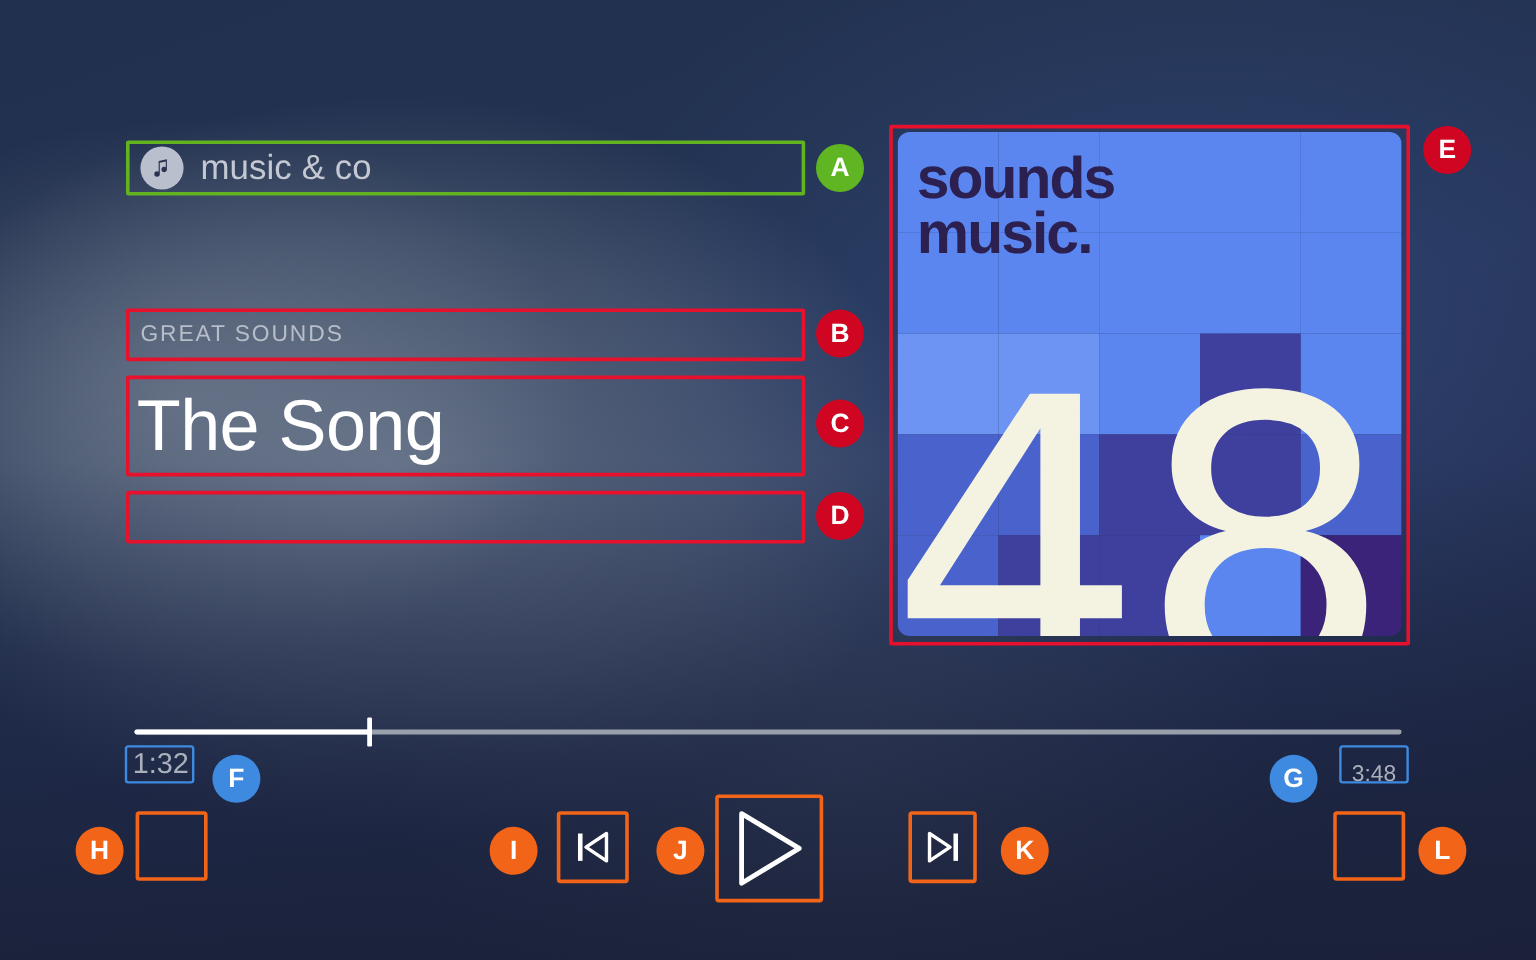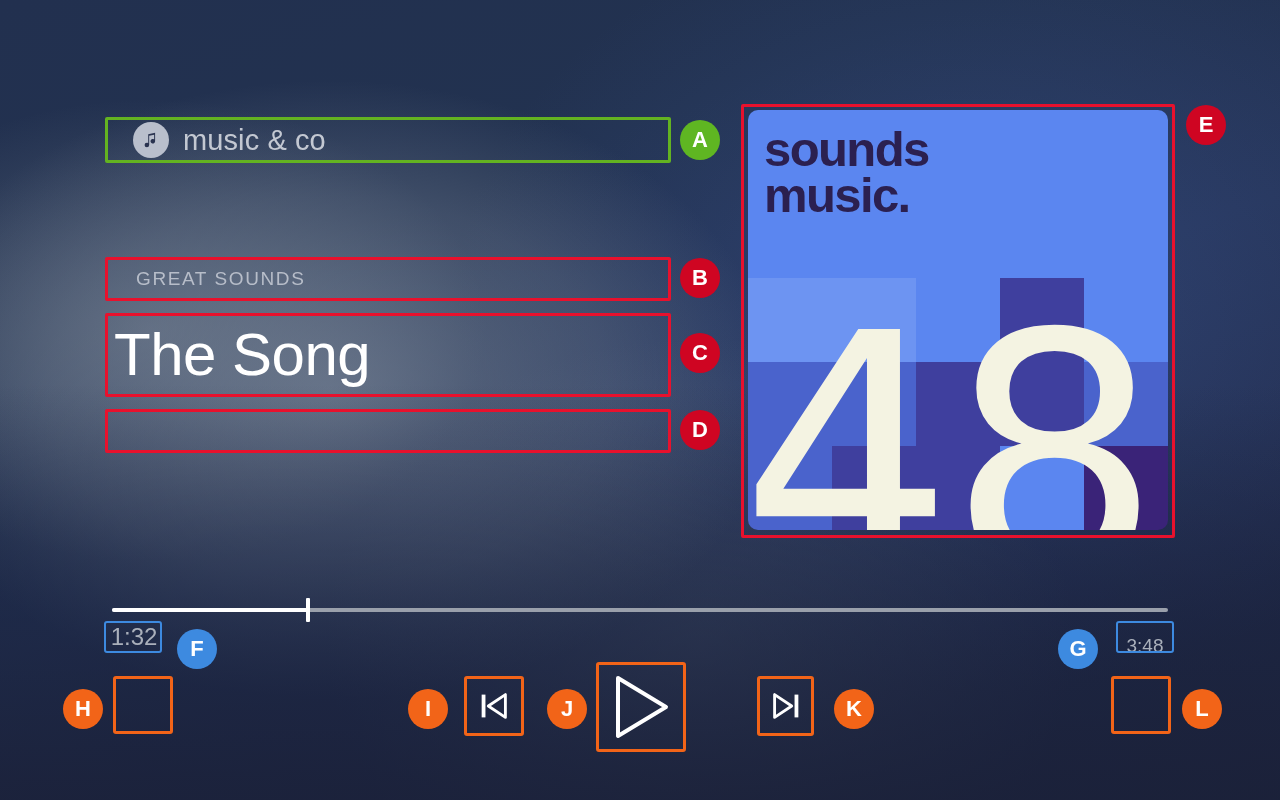--- a/index.html
+++ b/index.html
@@ -21,37 +21,37 @@
   #bg:after{
     content:""; position:absolute; inset:0;
     background:linear-gradient(to bottom, rgba(24,34,60,0.0) 48%, rgba(24,32,58,0.55) 78%, rgba(26,32,56,0.86) 100%);
   }
 
   .layer { position:absolute; inset:0; }
 
   
   .app-name-row{
     position:absolute; left:105px; top:117px; width:566px; height:46px;
-    display:flex; align-items:center; gap:14px; padding-left:28px;
+    display:flex; align-items:center; gap:14px; padding-left:12px;
   }
   .note-circle{
     width:36px; height:36px; border-radius:50%;
     background:#b9bfcc; display:flex; align-items:center; justify-content:center;
     flex:0 0 auto;
   }
   .note-circle svg{ display:block; }
   .app-name{
     font-size:29px; color:#c3c8d2; letter-spacing:0.1px; font-weight:400;
     white-space:nowrap;
   }
 
   .album-label{
     position:absolute; left:117px; top:264px; width:540px; height:30px;
     font-size:19px; letter-spacing:1.6px; color:#b7bdc9; font-weight:400;
-    display:flex; align-items:center;margin-left:19px;
+    display:flex; align-items:center;
   }
   .track-title{
     position:absolute; left:114px; top:312px; width:552px; height:84px;
     font-size:60px; color:#ffffff; font-weight:400; letter-spacing:-0.5px;
     display:flex; align-items:center;
   }
   .artist-name{
     position:absolute; left:116px; top:412px; width:548px; height:38px;
     font-size:28px; color:#ccd1da; font-weight:400;
     display:flex; align-items:center;

